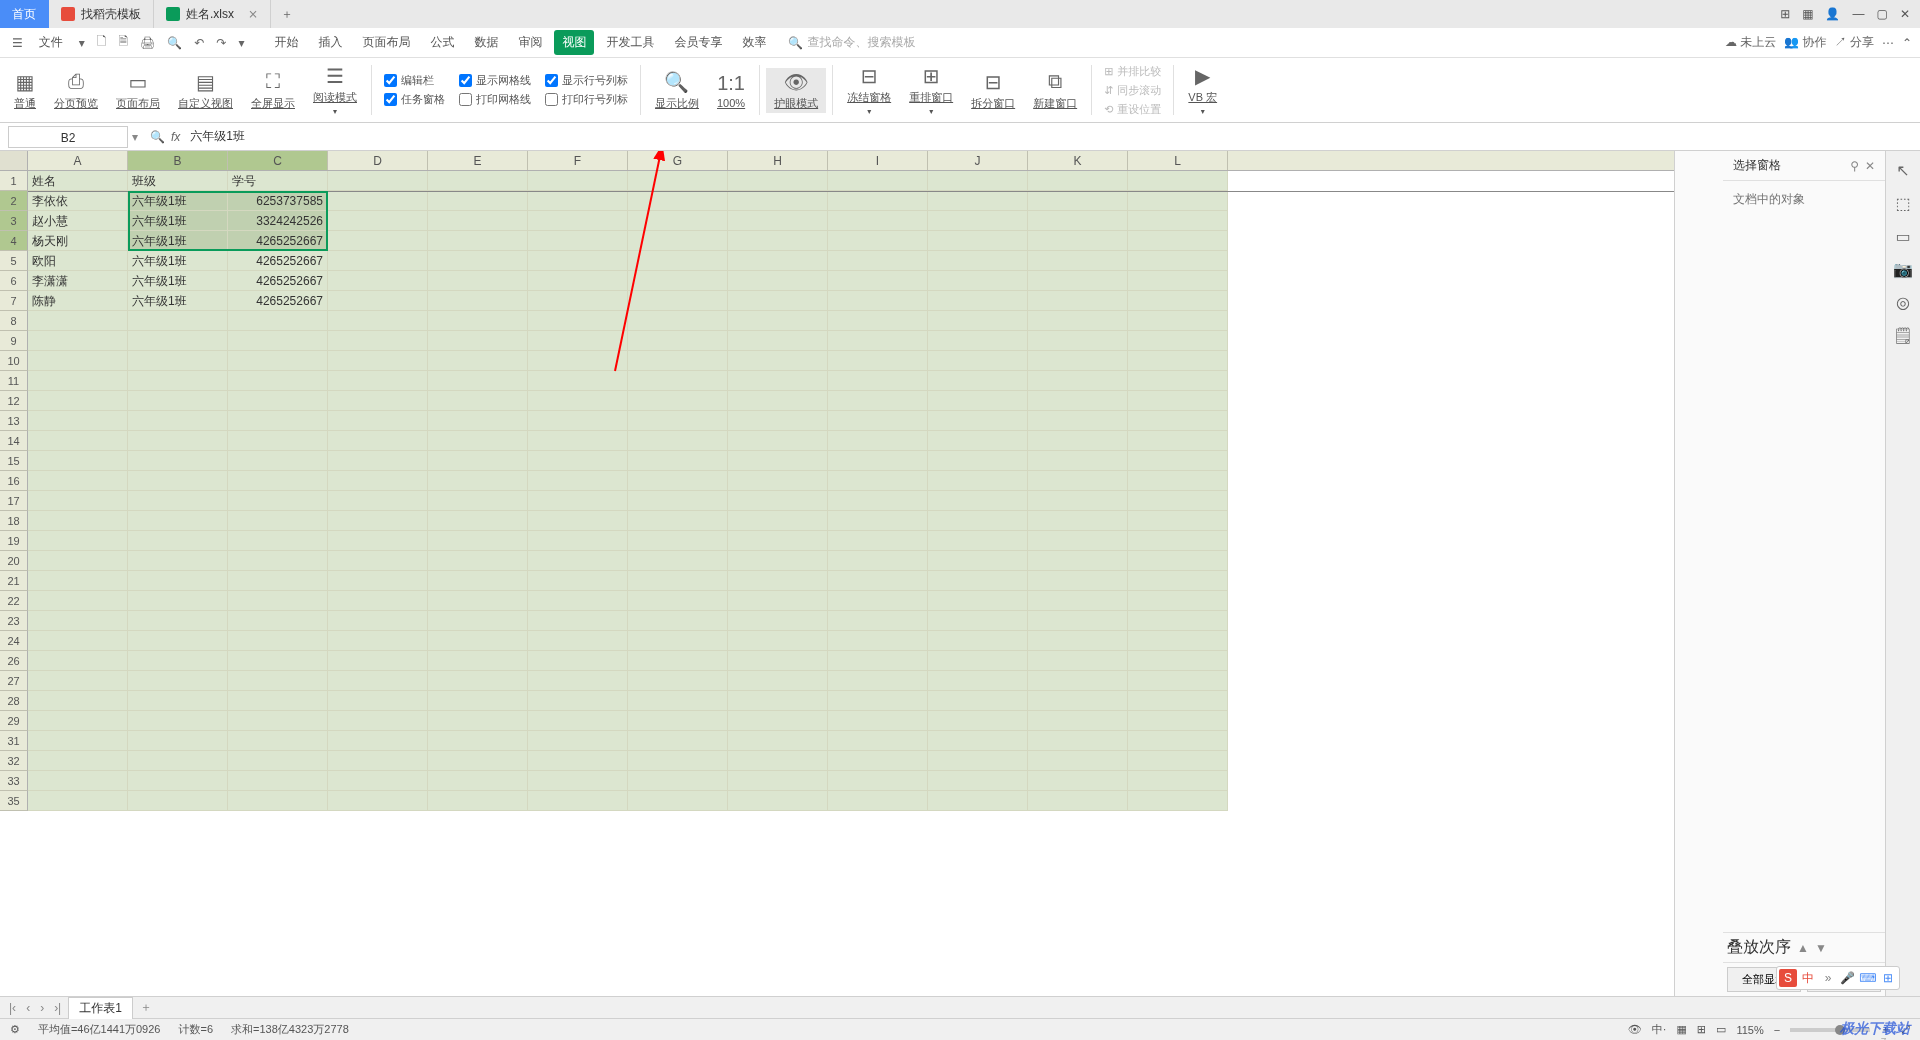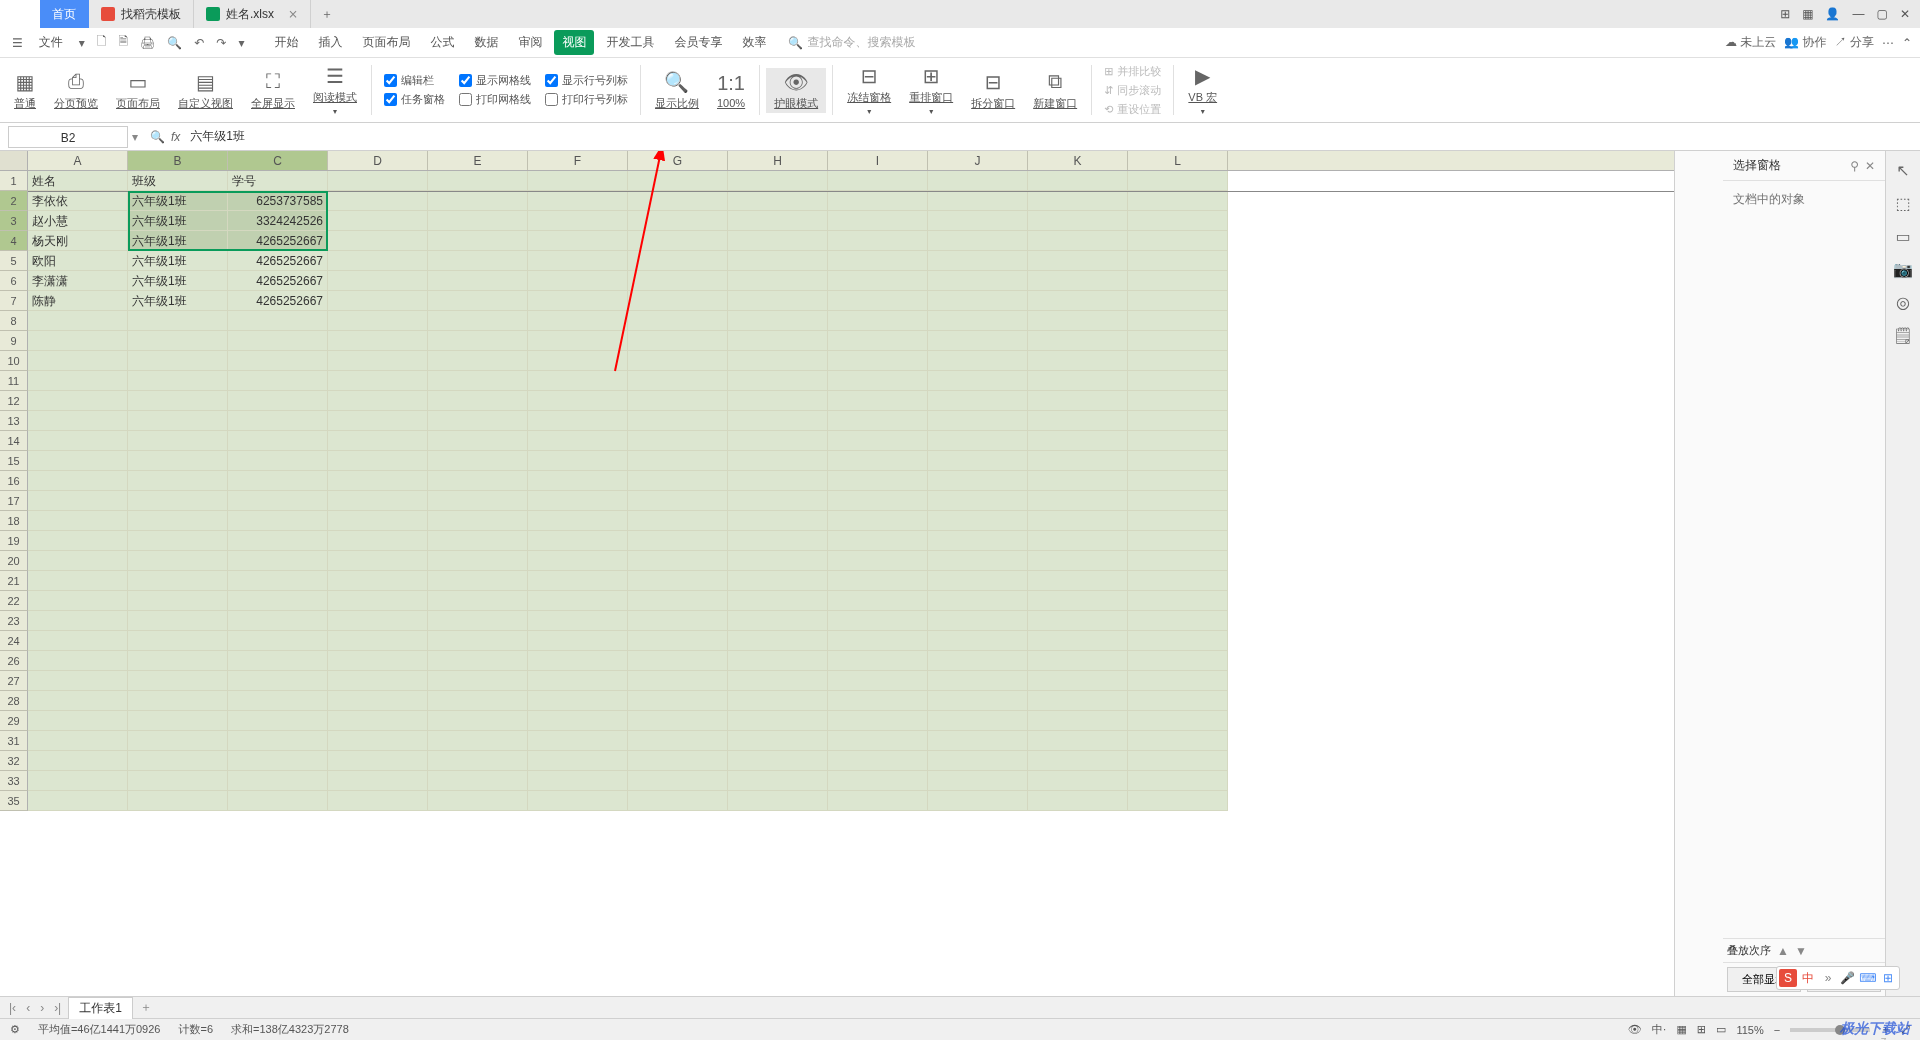--- a/index.html
+++ b/index.html
@@ -1,17 +1,17 @@
 <!DOCTYPE html>
 <html><head>
 <meta charset="utf-8">
 <style>
 * { box-sizing: border-box; margin: 0; padding: 0; }
 body { font-family: "Microsoft YaHei", sans-serif; font-size: 12px; color: #333; background: #fff; overflow: hidden; width: 1920px; height: 1040px; position: relative; }
-.titlebar { height: 28px; background: #e9e9e9; display: flex; align-items: stretch; margin-left: 40px; }
+.titlebar { height: 28px; background: #e9e9e9; display: flex; align-items: stretch; }
 .tab { display: flex; align-items: center; padding: 0 12px; border-right: 1px solid #d0d0d0; cursor: pointer; gap: 6px; }
 .tab.home { background: #4a8df8; color: #fff; border-right: 1px solid #4a8df8; }
 .tab .ticon { width: 14px; height: 14px; display: inline-block; }
 .red-icon { background: #e74c3c; border-radius: 2px; }
 .green-icon { background: #0a9b5a; border-radius: 2px; }
 .tab .close-x { margin-left: 8px; color: #888; font-size: 12px; }
 .plus-tab { padding: 0 10px; display: flex; align-items: center; color: #666; }
 .win-controls { margin-left: auto; display: flex; align-items: center; gap: 12px; padding: 0 10px; color: #555; }
 .win-controls span { cursor: pointer; }
 .menubar { height: 30px; background: #fff; border-bottom: 1px solid #e0e0e0; display: flex; align-items: center; padding: 0 8px; gap: 4px; }
@@ -753,21 +753,21 @@
       <line x1="20" y1="230" x2="65" y2="15" stroke="red" stroke-width="2" marker-end="url(#ah)"></line>
     </svg>
   </div>
   <div class="right-panel">
     <div class="p-title">
       <span>选择窗格</span>
       <span><span style="margin-right:6px;color:#888">⚲</span><span style="color:#888">✕</span></span>
     </div>
     <div class="p-body"><span>文档中的对象</span></div>
     <div class="p-foot">
-      <span style="white-space:nowrap;font-size:11px">叠放次序</span>
+      <span style="white-space:nowrap;font-size:16px">叠放次序</span>
       <span style="color:#888">▲</span>
       <span style="color:#888">▼</span>
     </div>
     <div class="p-foot">
       <button>全部显示</button>
       <button>全部隐藏</button>
     </div>
   </div>
   <div class="side-icons">
     <span>↖</span>

